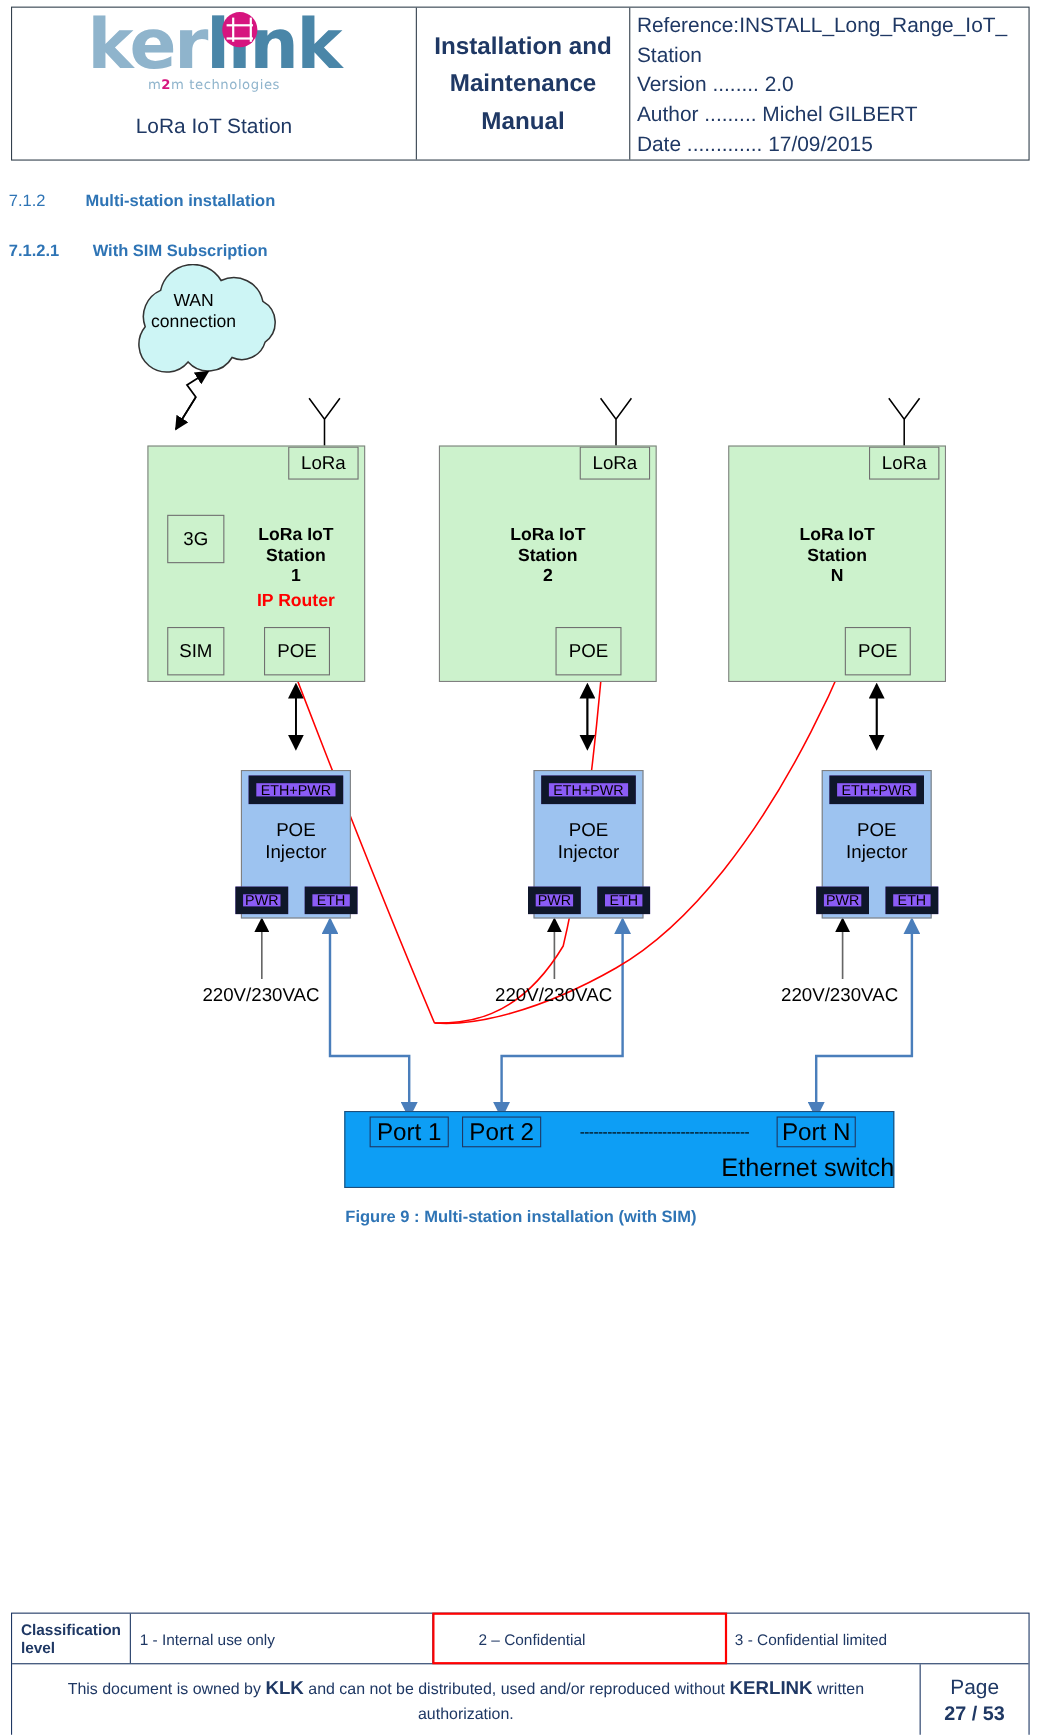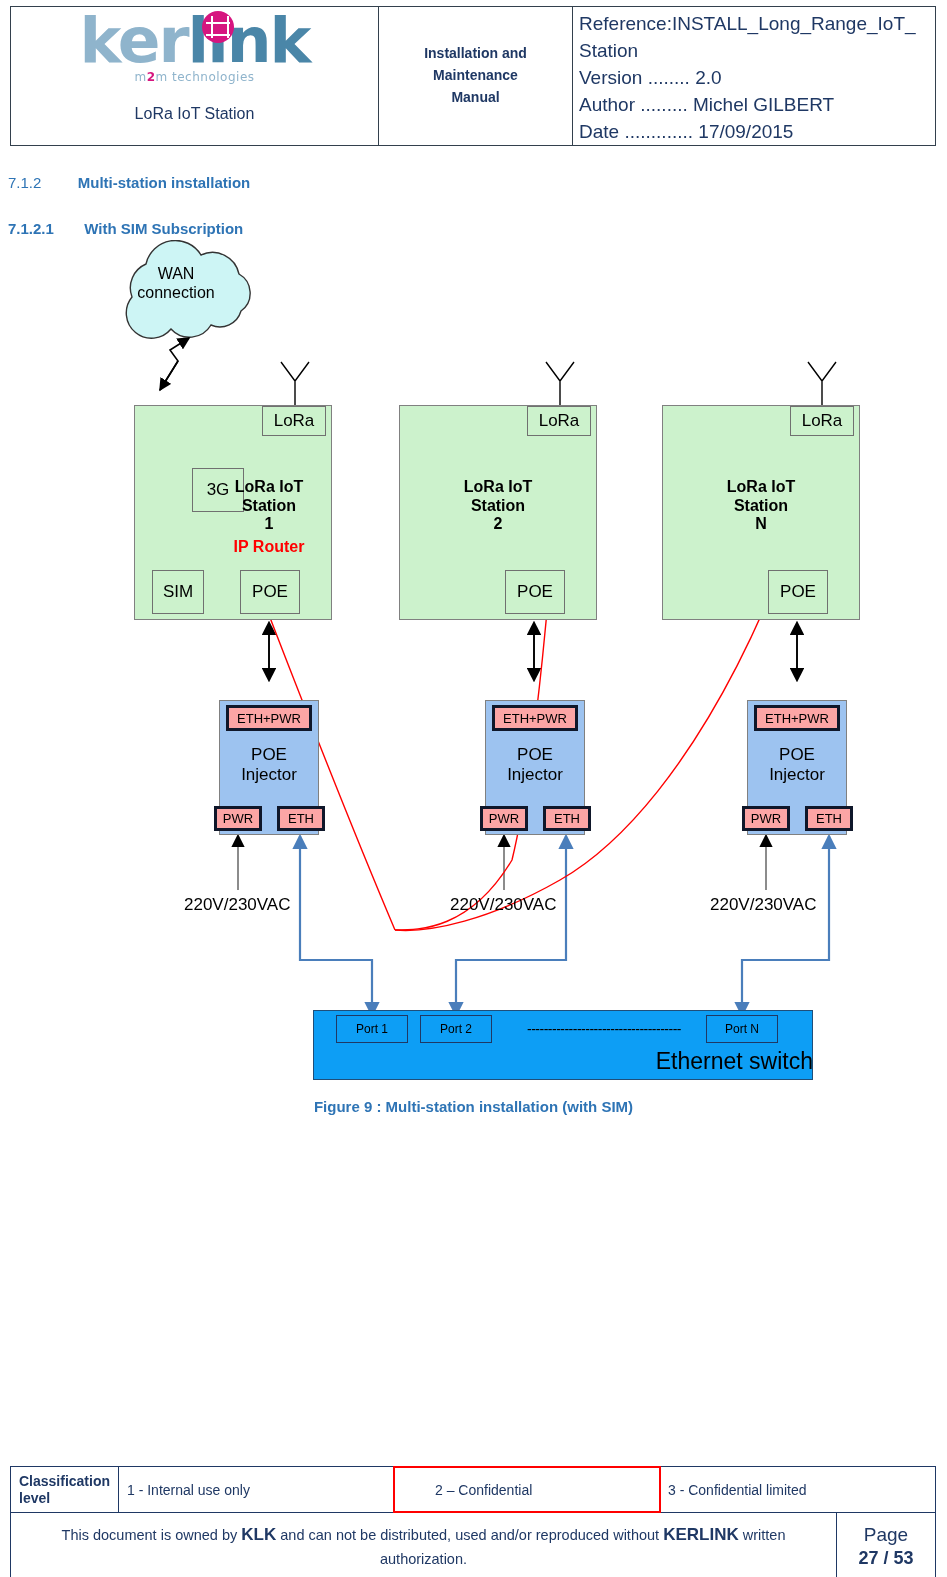--- a/index.html
+++ b/index.html
@@ -41,24 +41,24 @@
     border-top:2.5px solid #fff;border-bottom:2.5px solid #fff;
   }
   .logo-tag{
     position:absolute;left:50%;top:63px;transform:translateX(-50%);
     font-size:12px;color:#8fb4cc;letter-spacing:.5px;white-space:nowrap;
     font-family:"DejaVu Sans",sans-serif;
   }
   .logo-tag b{color:#d6157f;}
   .logo-sub{
     position:absolute;left:0;right:0;top:98px;text-align:center;
-    font-size:16px;color:#1f3864;font-family:"Liberation Sans",sans-serif;
+    font-size:19px;color:#1f3864;font-family:"Liberation Sans",sans-serif;
   }
   .hdr-title-txt{
-    text-align:center;font-size:14px;font-weight:700;color:#1f3864;
+    text-align:center;font-size:22px;font-weight:700;color:#1f3864;
     line-height:1.55;
   }
   .meta-line{font-size:19px;color:#1f3864;line-height:1.42;white-space:nowrap;}
 
   
   .h3{position:absolute;font-size:15px;font-weight:700;color:#2e74b5;}
   .h3 .num{font-weight:400;color:#2e74b5;}
   .h4{position:absolute;font-size:15px;font-weight:700;color:#2e74b5;}
 
   
@@ -76,35 +76,35 @@
   .iprouter{color:#ff0000;font-weight:700;font-size:16px;}
   .subbox{
     position:absolute;box-sizing:border-box;border:1px solid #707070;
     background:#ccf2cc;display:flex;align-items:center;justify-content:center;
     font-size:17px;color:#000;font-family:"Liberation Sans",sans-serif;
   }
   .poe-inj{
     background:#9dc3f0;border:1px solid #808080;
   }
   .poe-sub{
-    position:absolute;box-sizing:border-box;border:3px solid #0f172a;
-    background:#fca5a5;display:flex;align-items:center;justify-content:center;
+    position:absolute;box-sizing:border-box;border:7px solid #0f172a;
+    background:#8b5cf6;display:flex;align-items:center;justify-content:center;
     font-size:13px;color:#000;font-family:"Liberation Sans",sans-serif;
   }
   .poe-title{
     position:absolute;width:100%;text-align:center;font-size:17px;color:#000;
     line-height:1.2;white-space:pre-line;
   }
   .switch-box{
     background:#0d9ef5;border:1px solid #1f4e79;
   }
   .switch-port{
     position:absolute;box-sizing:border-box;border:1px solid #1f3864;
     background:#0d9ef5;display:flex;align-items:center;justify-content:center;
-    font-size:12px;color:#000;text-align:center;
+    font-size:22px;color:#000;text-align:center;
   }
   .switch-title{
     position:absolute;width:100%;text-align:right;font-size:23px;color:#000;
   }
   .vac{
     position:absolute;font-size:17px;color:#000;white-space:nowrap;
     font-family:"Liberation Sans",sans-serif;
   }
   .cloud-txt{
     position:absolute;text-align:center;font-size:16px;color:#000;
@@ -253,21 +253,21 @@
     </g>
   </svg>
 
   <div class="cloud-txt" style="left:96px;top:25px;">WAN
 connection</div>
 
   <div class="dg-box station" style="left:134px;top:165px;width:198px;height:215px;"></div>
   <div class="subbox" style="left:262px;top:166px;width:64px;height:30px;">
     <span>LoRa</span>
   </div>
-  <div class="subbox" style="left:152px;top:228px;width:52px;height:44px;margin-left:40px;">
+  <div class="subbox" style="left:152px;top:228px;width:52px;height:44px;">
     <span>3G</span>
   </div>
   <div class="subbox" style="left:152px;top:330px;width:52px;height:44px;">
     <span>SIM</span>
   </div>
   <div class="subbox" style="left:240px;top:330px;width:60px;height:44px;">
     <span>POE</span>
   </div>
   <div class="station-label" style="left:214px;top:238px;width:110px;">LoRa IoT
 Station

